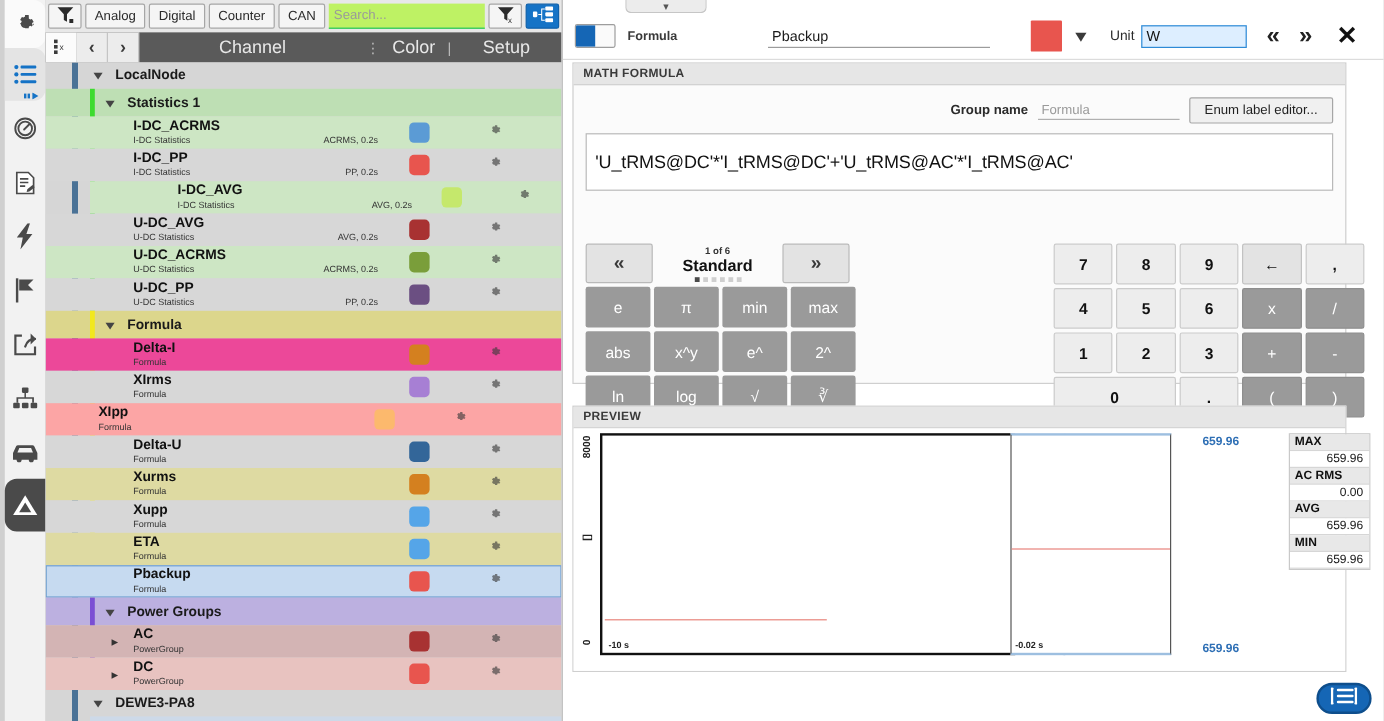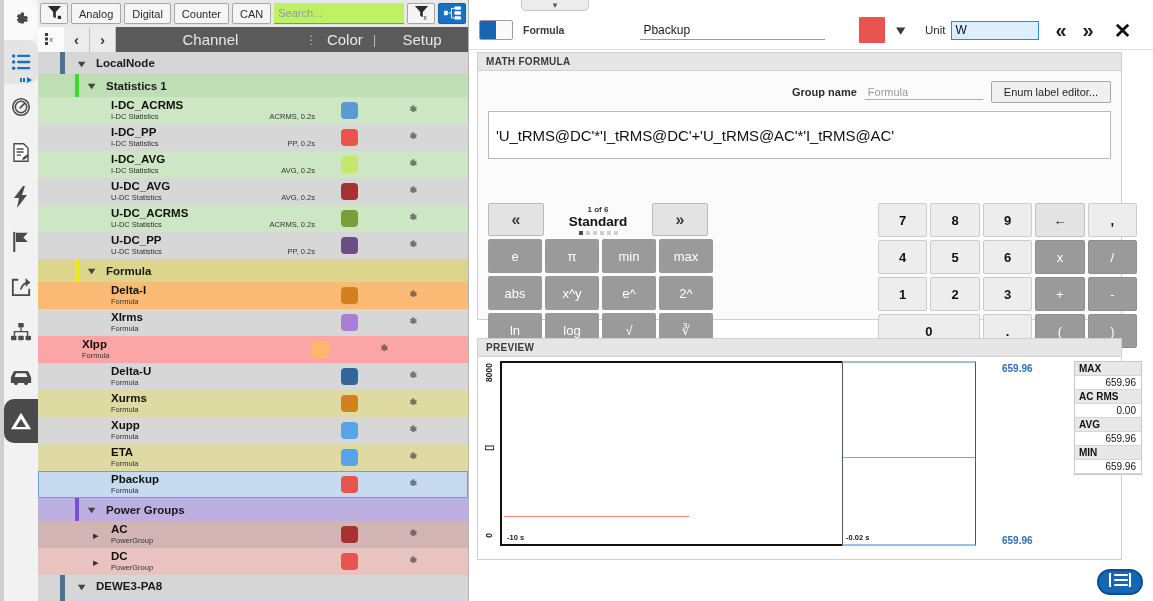--- a/index.html
+++ b/index.html
@@ -556,21 +556,21 @@
               <div class="chan-swatch-cell">
                 <div class="swatch" style="background: rgb(232, 85, 78);"></div>
               </div>
               <div class="chan-gear-cell">
                 <span class="gear-glyph"><svg width="13" height="13" viewBox="0 0 24 24" fill="#3a3a3a">
                     <path d="M12 8.6a3.4 3.4 0 100 6.8 3.4 3.4 0 000-6.8zm0 5.3a1.9 1.9 0 110-3.8 1.9 1.9 0 010 3.8z"></path>
                     <path d="M20.2 13.2l-1.5-.9c.1-.5.1-1 0-1.5l1.5-.9-1.7-2.9-1.6.7c-.4-.3-.8-.6-1.2-.7L15.4 4.3h-3.4l-.2 1.7c-.5.2-.9.4-1.2.7l-1.6-.7L7.3 8.9l1.5.9c-.1.5-.1 1 0 1.5l-1.5.9 1.7 2.9 1.6-.7c.4.3.8.6 1.2.7l.2 1.7h3.4l.2-1.7c.5-.2.9-.4 1.2-.7l1.6.7z"></path>
                   </svg></span>
               </div>
             </div>
-            <div class="chan-row" style="background: rgb(205, 230, 196);">
+            <div class="chan-row" style="background: rgb(205, 230, 196); margin-left: 37px;">
               <div class="chan-names">
                 <div class="chan-title">I-DC_AVG</div>
                 <div class="chan-sub">I-DC Statistics</div>
               </div>
               <div class="chan-meta">AVG, 0.2s</div>
               <div class="chan-swatch-cell">
                 <div class="swatch" style="background: rgb(197, 232, 108);"></div>
               </div>
               <div class="chan-gear-cell">
                 <span class="gear-glyph"><svg width="13" height="13" viewBox="0 0 24 24" fill="#3a3a3a">
@@ -627,21 +627,21 @@
                   </svg></span>
               </div>
             </div>
           </div>
           <div class="group-wrap">
             <div class="group-bar" style="background: rgb(242, 232, 30);"></div>
             <div class="group-head" style="background: rgb(220, 214, 140);">
               <span class="chev">▾</span>
               <span>Formula</span>
             </div>
-            <div class="chan-row" style="background: #fdba74;">
+            <div class="chan-row" style="background: #ec4899;">
               <div class="chan-names">
                 <div class="chan-title">Delta-I</div>
                 <div class="chan-sub">Formula</div>
               </div>
               <div class="chan-meta"></div>
               <div class="chan-swatch-cell">
                 <div class="swatch" style="background: rgb(212, 128, 31);"></div>
               </div>
               <div class="chan-gear-cell">
                 <span class="gear-glyph"><svg width="13" height="13" viewBox="0 0 24 24" fill="#3a3a3a">

